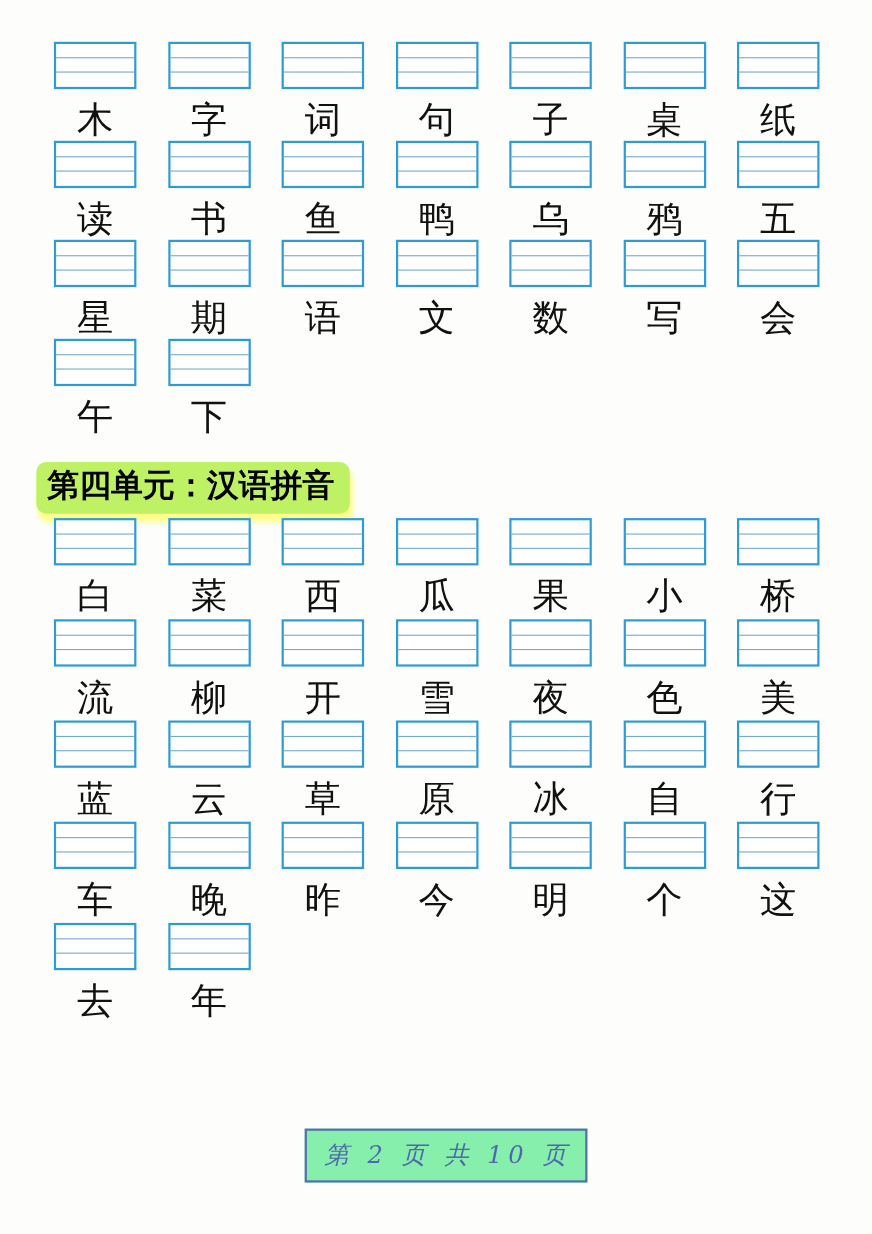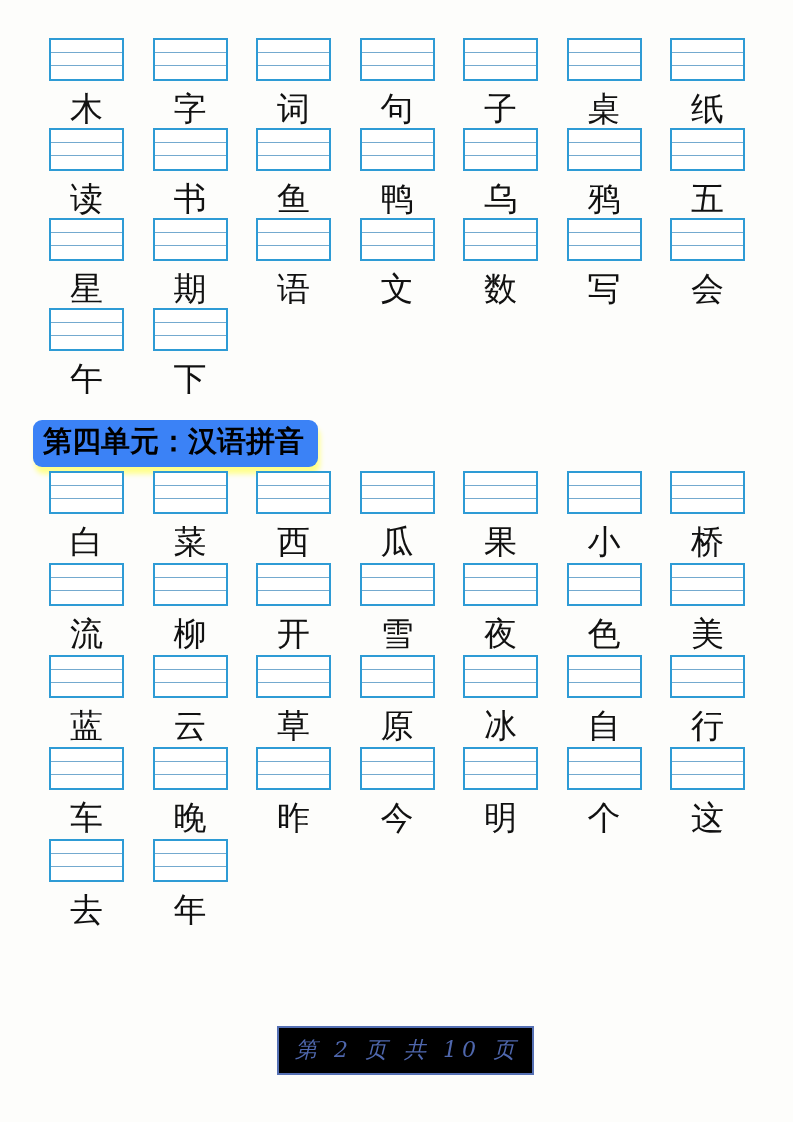--- a/index.html
+++ b/index.html
@@ -34,21 +34,21 @@
     text-align: center;
     font-size: 33px;
     line-height: 38px;
     color: #111111;
   }
 
   
   .heading-wrap { margin: 22px 0 6px 33px; height: 45px; }
   .heading {
     display: inline-block;
-    background: #3b82f6;
+    background: #bef264;
     border-radius: 9px;
     padding: 2px 14px 5px 10px;
     font-family: "DejaVu Sans", sans-serif;
     font-weight: bold;
     font-size: 29px;
     color: #000000;
     box-shadow: 2px 7px 5px #ffff8c;
   }
 
   
@@ -58,21 +58,21 @@
     justify-content: center;
   }
   .footer {
     border: 2px solid #5570b4;
     color: #4f67ad;
     font-size: 22px;
     font-style: italic;
     letter-spacing: 5px;
     padding: 7px 12px 8px 16px;
     margin-left: 18px;
-    background: #000000;
+    background: #86efac;
   }
 </style>
 </head>
 <body>
 
 <div class="sheet">
 
   <div class="sec1">
 
     <div class="wrow">

